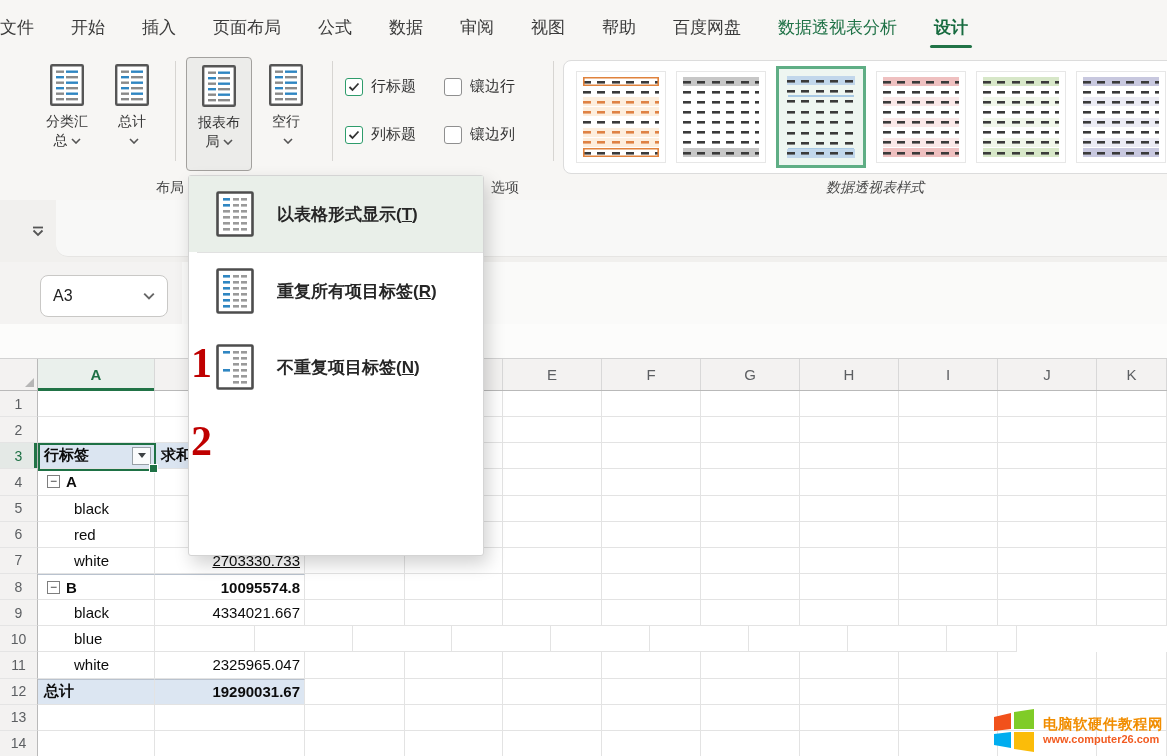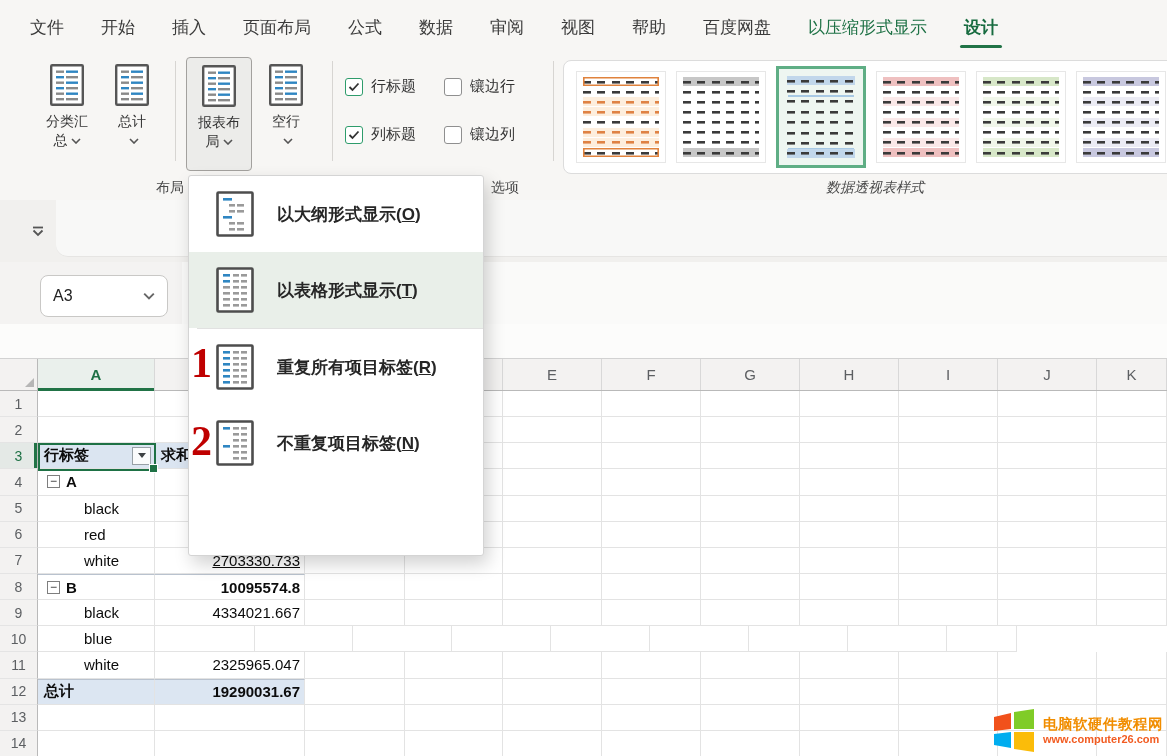--- a/index.html
+++ b/index.html
@@ -1,21 +1,21 @@
 <!DOCTYPE html>
 <html><head>
 <meta charset="utf-8">
 <style>
   html,body{margin:0;padding:0;background:#fff;}
   .stage{position:relative;width:1167px;height:756px;overflow:hidden;background:#fff;
          font-family:"Liberation Sans",sans-serif;color:#222;}
 
   
   .tabbar{position:absolute;left:0;top:0;width:100%;height:55px;background:#f7f6f4;
-          display:flex;align-items:center;gap:37px;padding-left:30px;box-sizing:border-box;
+          display:flex;align-items:center;gap:37px;box-sizing:border-box;
           font-size:17px;color:#3b3b3b;}
   .tab{position:relative;line-height:22px;white-space:nowrap;cursor:default;}
   .tab.ctx{color:#1e7145;}
   .tab.active{color:#176b3f;font-weight:700;}
   .tab.active::after{content:"";position:absolute;left:50%;transform:translateX(-50%);
           bottom:-9px;width:42px;height:3px;background:#217346;border-radius:2px;}
 
   
   .ribbon{position:absolute;top:55px;left:0;width:100%;height:145px;background:#f7f6f4;
           border-bottom:1px solid #e0ddda;}
@@ -87,21 +87,21 @@
   .grow{display:flex;height:26.15px;}
   .rn{width:38px;flex:none;background:#f3f2f1;border-right:1px solid #b9b9b9;border-bottom:1px solid #e4e4e4;
       display:flex;align-items:center;justify-content:center;font-size:14px;color:#5c5f62;box-sizing:border-box;}
   .rn.selrow{background:#e4e9e6;box-shadow:inset -3px 0 0 #217346;color:#1e7145;}
   .gc{flex:none;display:flex;align-items:center;font-size:15px;color:#0c0c0c;
       border-right:1px solid #e3e3e3;border-bottom:1px solid #e3e3e3;box-sizing:border-box;overflow:hidden;white-space:nowrap;}
   .gc.bold{font-weight:700;}
   .gc.hdr{background:#dbe5f1;padding-left:6px;}
   .gc.total{background:#dce6f2;padding-left:6px;}
   .gc.num{justify-content:flex-end;padding-right:4px;}
-  .gc.detail{padding-left:46px;}
+  .gc.detail{padding-left:36px;}
   .gc.group{padding-left:9px;}
   .gc.group .ct{margin-left:6px;}
   .gc.bt{border-top:1px solid #b9c2ce;}
   .gc.clip{padding-left:6px;}
   .collapse{width:13px;height:13px;flex:none;border:1px solid #7e7e7e;background:#fff;color:#333;
             font-size:12px;line-height:10px;text-align:center;box-sizing:border-box;font-weight:400;}
   .filter{margin-left:auto;margin-right:3px;width:19px;height:18px;flex:none;background:#fafbfc;
           border:1px solid #98a0a6;display:flex;align-items:center;justify-content:center;box-sizing:border-box;}
   .filter i{width:0;height:0;border-left:4px solid transparent;border-right:4px solid transparent;
             border-top:5px solid #3c4043;}
@@ -165,21 +165,21 @@
     <span class="tab">文件</span>
     <span class="tab">开始</span>
     <span class="tab">插入</span>
     <span class="tab">页面布局</span>
     <span class="tab">公式</span>
     <span class="tab">数据</span>
     <span class="tab">审阅</span>
     <span class="tab">视图</span>
     <span class="tab">帮助</span>
     <span class="tab">百度网盘</span>
-    <span class="tab ctx">以压缩形式显示</span>
+    <span class="tab ctx">数据透视表分析</span>
     <span class="tab ctx active">设计</span>
   </div>
 
   <div class="ribbon">
 
     <div class="bigbtn" style="left:36px;width:62px;">
       <svg class="icon" width="36" height="44" viewBox="0 0 36 44">
           <use href="#rdoc"></use>
         </svg>
       <span>分类汇</span>
@@ -587,36 +587,20 @@
           <div class="gc" style="width: 99px;"></div>
           <div class="gc" style="width: 99px;"></div>
           <div class="gc" style="width: 99px;"></div>
           <div class="gc" style="width: 70px;"></div>
         </div>
       </div>
     <div class="sel-overlay"></div>
   </div>
 
   <div class="menu">
-    <div class="mi">
-      <svg width="40" height="48" viewBox="0 0 40 48">
-          <use href="#mdoc"></use>
-        <rect x="8" y="8" width="9" height="2.6" fill="#2f86c2"></rect>
-          <rect x="14" y="14" width="6" height="2.6" fill="#9a9a9a"></rect>
-          <rect x="22" y="14" width="7" height="2.6" fill="#9a9a9a"></rect>
-        <rect x="14" y="20" width="6" height="2.6" fill="#9a9a9a"></rect>
-          <rect x="22" y="20" width="7" height="2.6" fill="#9a9a9a"></rect>
-        <rect x="8" y="26" width="9" height="2.6" fill="#2f86c2"></rect>
-          <rect x="14" y="32" width="6" height="2.6" fill="#9a9a9a"></rect>
-          <rect x="22" y="32" width="7" height="2.6" fill="#9a9a9a"></rect>
-        <rect x="14" y="38" width="6" height="2.6" fill="#9a9a9a"></rect>
-          <rect x="22" y="38" width="7" height="2.6" fill="#9a9a9a"></rect>
-      </svg>
-      <span><span>以大纲形式显示(</span><u>O</u><span>)</span></span>
-    </div>
     <div class="mi hl">
       <svg width="40" height="48" viewBox="0 0 40 48">
           <use href="#mdoc"></use>
         <rect x="8" y="8" width="7" height="2.6" fill="#2f86c2"></rect>
           <rect x="18" y="8" width="6" height="2.6" fill="#9a9a9a"></rect>
           <rect x="26" y="8" width="6" height="2.6" fill="#9a9a9a"></rect>
         <rect x="8" y="14" width="7" height="2.6" fill="#2f86c2"></rect>
           <rect x="18" y="14" width="6" height="2.6" fill="#9a9a9a"></rect>
           <rect x="26" y="14" width="6" height="2.6" fill="#9a9a9a"></rect>
         <rect x="8" y="20" width="7" height="2.6" fill="#9a9a9a"></rect>

